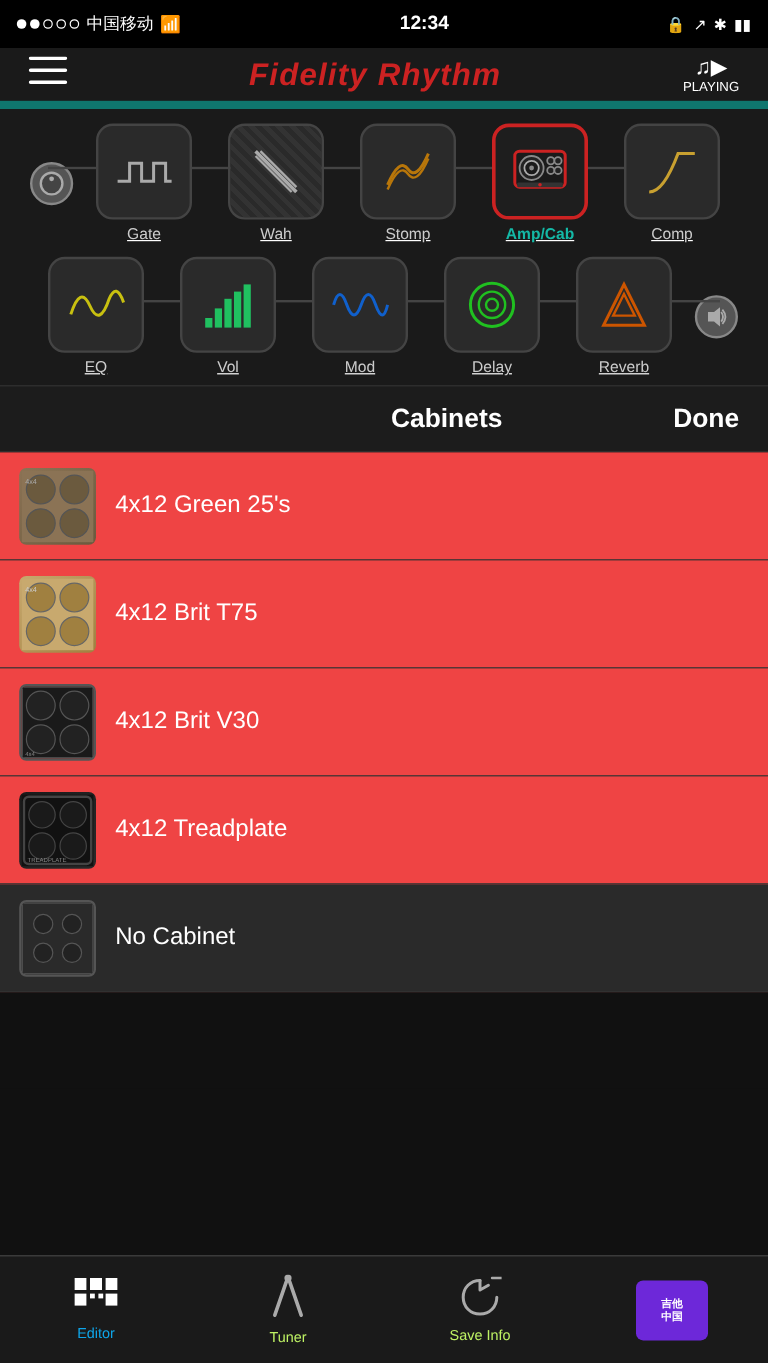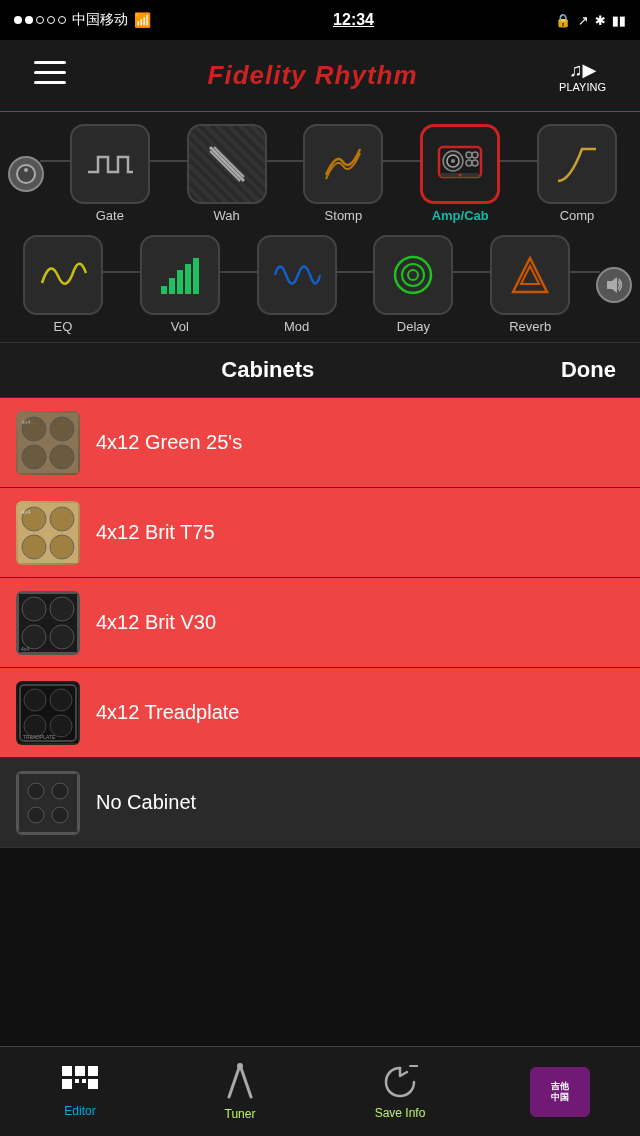--- a/index.html
+++ b/index.html
@@ -22,32 +22,32 @@
       justify-content: space-between;
       padding: 0 14px;
       font-size: 14px;
       color: #fff;
     }
     .status-left { display: flex; align-items: center; gap: 6px; }
     .status-dots { display: flex; gap: 3px; }
     .dot { width: 8px; height: 8px; border-radius: 50%; }
     .dot.filled { background: #fff; }
     .dot.empty { background: transparent; border: 1px solid #fff; }
-    .status-center { font-size: 16px; font-weight: 600; text-decoration: underline; }
+    .status-center { font-size: 16px; font-weight: 600; }
     .status-right { display: flex; align-items: center; gap: 6px; font-size: 13px; }
 
     
     .header {
       background: #1a1a1a;
-      height: 72px;
+      height: 51px;
       display: flex;
       align-items: center;
       justify-content: space-between;
-      padding: 0 34px;
-      border-bottom: 1px solid #0f766e;
+      padding: 0 24px;
+      border-bottom: 7px solid #0f766e;
     }
     .header-menu { color: #fff; font-size: 22px; }
     .header-title {
       font-size: 26px;
       font-style: italic;
       font-weight: bold;
       color: #cc2222;
       letter-spacing: 1px;
     }
     .header-playing {
@@ -60,23 +60,24 @@
     .header-playing .music-icon { font-size: 18px; }
 
     
     .effects-chain {
       background: #1a1a1a;
       padding: 8px 0 4px 0;
     }
     .effects-row {
       display: flex;
       align-items: center;
-      justify-content: space-between;
+      justify-content: center;
       padding: 4px 8px;
       position: relative;
+      text-decoration: underline;
     }
     .effects-row::before {
       content: '';
       position: absolute;
       top: 50%;
       left: 40px;
       right: 40px;
       height: 2px;
       background: #444;
       z-index: 0;
@@ -142,21 +143,21 @@
       padding: 0 24px;
       height: 56px;
       border-top: 1px solid #333;
       border-bottom: 1px solid #333;
     }
     .cabinets-title {
       font-size: 22px;
       font-weight: bold;
       color: #fff;
       flex: 1;
-      text-align: left;
+      text-align: right;
     }
     .done-button {
       font-size: 22px;
       font-weight: bold;
       color: #fff;
       background: none;
       border: none;
       cursor: pointer;
     }
 
@@ -227,21 +228,21 @@
     
     .empty-space {
       background: #111;
       height: 80px;
     }
 
     
     .guitar-logo {
       width: 60px;
       height: 50px;
-      background: #701a75;
+      background: #6d28d9;
       border-radius: 6px;
       display: flex;
       align-items: center;
       justify-content: center;
       font-size: 10px;
       color: #fff;
       font-weight: bold;
       text-align: center;
       line-height: 1.2;
     }

